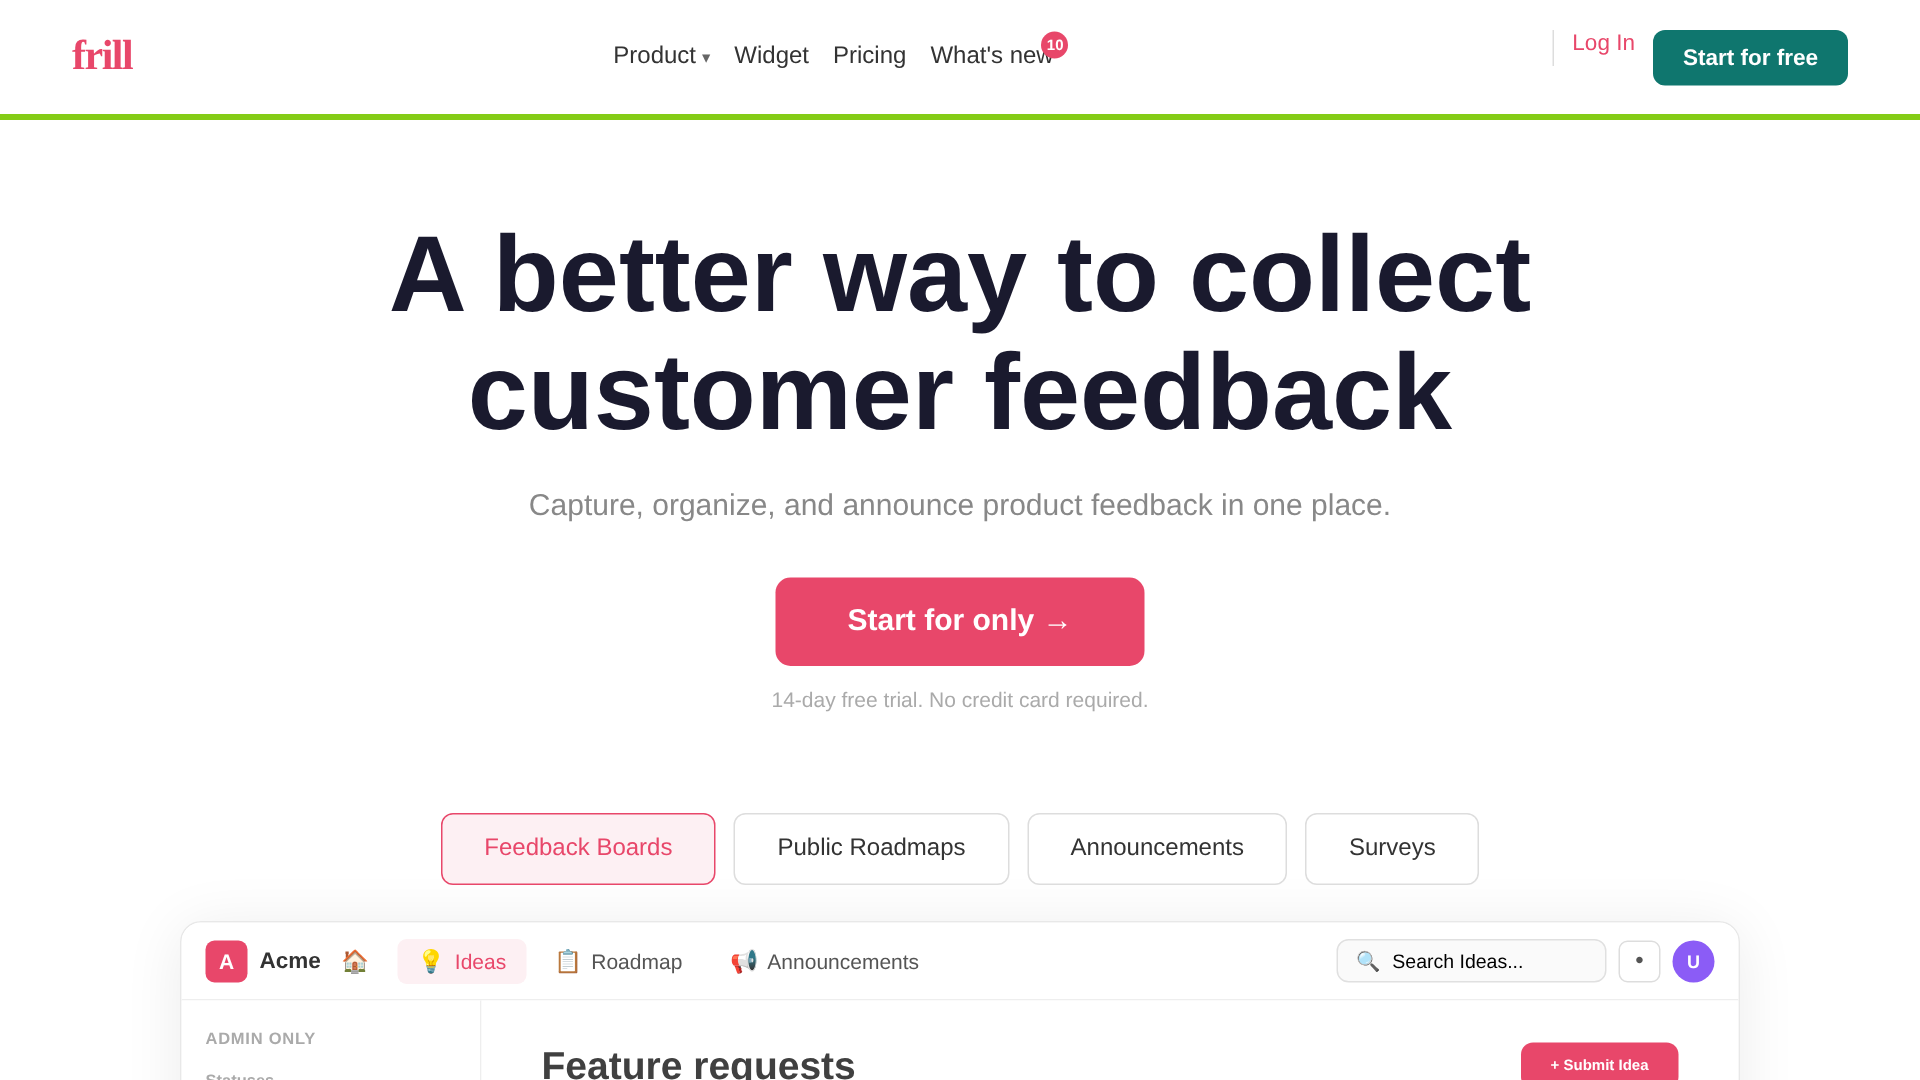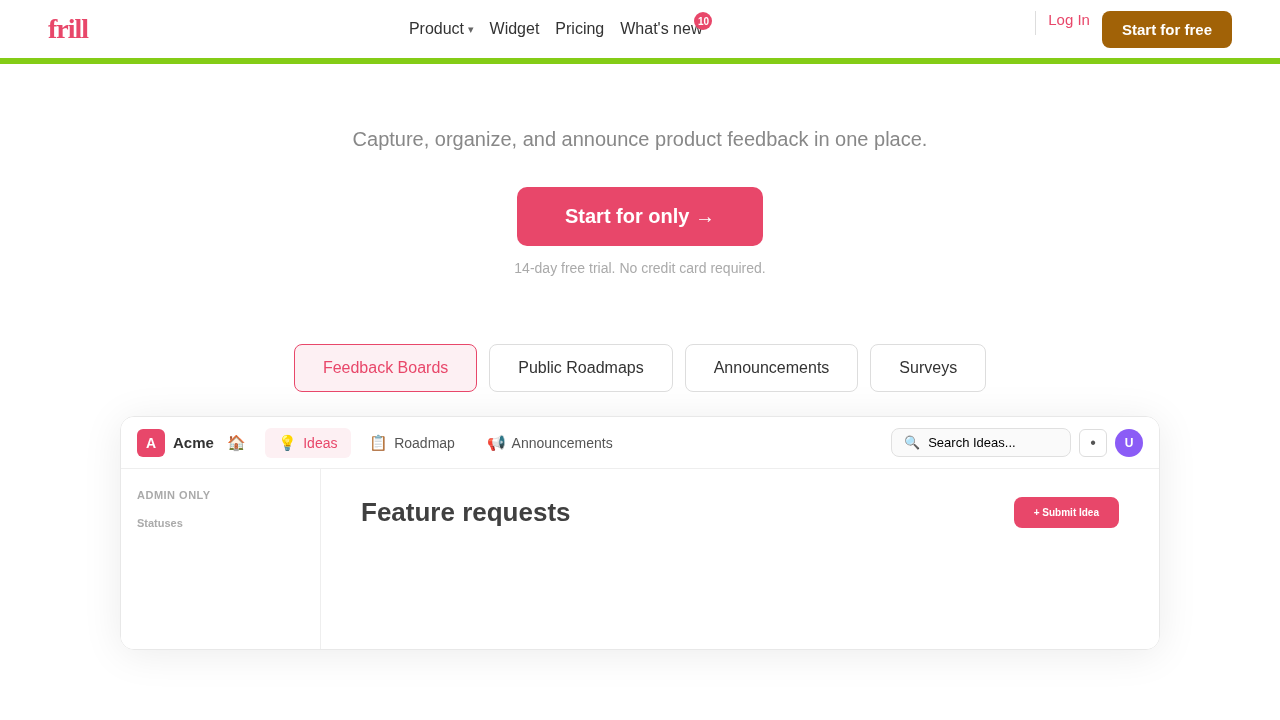--- a/index.html
+++ b/index.html
@@ -1,21 +1,21 @@
 <!DOCTYPE html>
 <html><head>
   <meta charset="utf-8">
   <style>
     * { box-sizing: border-box; margin: 0; padding: 0; }
     body { font-family: -apple-system, BlinkMacSystemFont, 'Segoe UI', sans-serif; background: #fff; color: #1a1a2e; }
 
     
     .navbar {
       display: flex; align-items: center; justify-content: space-between;
-      padding: 0 48px; height: 64px; border-bottom: 6px solid #84cc16;
+      padding: 0 48px; height: 80px; border-bottom: 4px solid #84cc16;
       position: sticky; top: 0; background: #fff; z-index: 100;
     }
     .navbar-logo { display: flex; align-items: center; }
     .logo-text {
       font-size: 28px; font-weight: 700; color: #e8476a;
       font-family: Georgia, serif; letter-spacing: -1px;
     }
     .navbar-links { display: flex; align-items: center; gap: 16px; }
     .nav-link {
       font-size: 16px; color: #333; text-decoration: none; cursor: pointer;
@@ -29,21 +29,21 @@
       display: flex; align-items: center; justify-content: center;
       position: absolute; top: -8px; right: -10px;
     }
     .navbar-actions { display: flex; align-items: flex-start; gap: 12px; padding-left: 12px; }
     .divider-v { width: 1px; height: 24px; background: #ddd; }
     .btn-login {
       font-size: 15px; color: #e8476a; background: none; border: none;
       cursor: pointer; font-weight: 500;
     }
     .btn-start-nav {
-      background: #a16207; color: #fff; border: none; border-radius: 8px;
+      background: #0f766e; color: #fff; border: none; border-radius: 8px;
       padding: 10px 20px; font-size: 15px; font-weight: 600; cursor: pointer;
     }
 
     
     .hero {
       text-align: center; padding: 64px 48px 32px;
     }
     .hero-title {
       font-size: 72px; font-weight: 900; line-height: 1.1; color: #1a1a2e;
       max-width: 780px; margin: 0 auto 24px;
@@ -180,20 +180,24 @@
     </a>
   </div>
   <div class="navbar-actions">
     <div class="divider-v"></div>
     <button class="btn-login">Log In</button>
     <button class="btn-start-nav">Start for free</button>
   </div>
 </nav>
 
 <section class="hero">
+  <h1 class="hero-title">
+    <span>A better way to collect</span><br>
+    <span>customer feedback</span>
+  </h1>
   <p class="hero-subtitle">Capture, organize, and announce product feedback in one place.</p>
   <button class="btn-start-hero">Start for only →</button>
   <p class="hero-note">14-day free trial. No credit card required.</p>
 </section>
 
 <div class="feature-tabs">
   <button class="tab-btn active">
     <span>Feedback Boards</span>
   </button>
   <button class="tab-btn">

